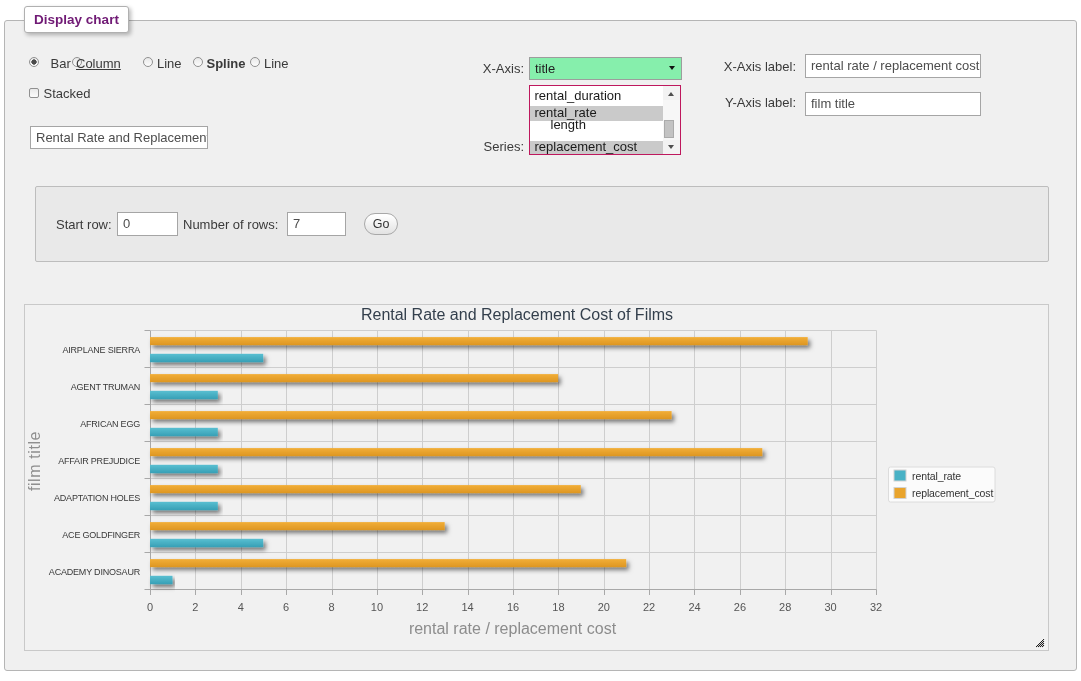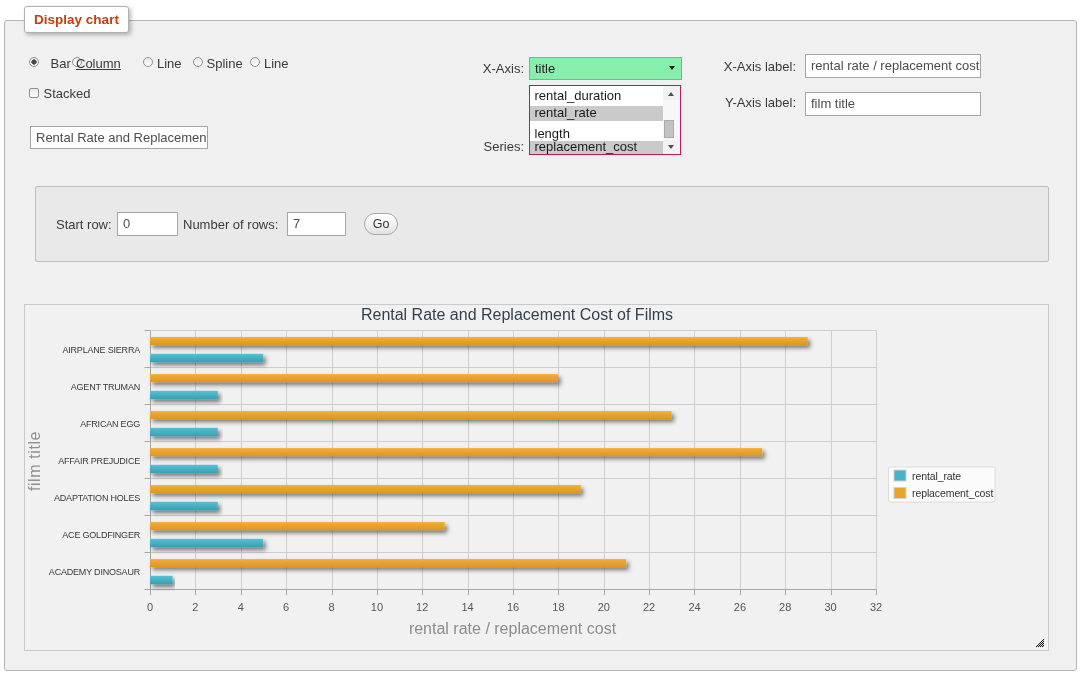--- a/index.html
+++ b/index.html
@@ -1,21 +1,21 @@
 <!DOCTYPE html>
 <html><head>
 <meta charset="utf-8">
 <style>
 * { margin:0; padding:0; box-sizing:border-box; }
 html,body { background:#fff; }
 body { font-family:"Liberation Sans", sans-serif; }
 #page { position:relative; width:1081px; height:681px; overflow:hidden; background:#fff; }
 .abs { position:absolute; }
 #fieldset { left:4px; top:20px; width:1073px; height:651px; background:#f0f0f0; border:1px solid #b5b5b5; border-radius:3px; }
-#legendbox { left:24px; top:6px; width:105px; height:27px; background:#fff; border:1px solid #b0b0b0; border-radius:3px; box-shadow:2px 2px 4px rgba(0,0,0,0.28); font-weight:bold; font-size:13.5px; color:#c2410c; text-align:center; line-height:25px; }
+#legendbox { left:24px; top:6px; width:105px; height:27px; background:#fff; border:1px solid #b0b0b0; border-radius:3px; box-shadow:2px 2px 4px rgba(0,0,0,0.28); font-weight:bold; font-size:13.5px; color:#701a75; text-align:center; line-height:25px; }
 .lbl { font-size:13px; color:#3a3a3a; line-height:13px; }
 .radio { width:10px; height:10px; border:1px solid #919191; border-radius:50%; background:linear-gradient(#e9e9e9,#fcfcfc); }
 .radio.checked { background:radial-gradient(circle at 50% 50%, #4a4a4a 0 2.4px, rgba(0,0,0,0) 2.9px), linear-gradient(#e9e9e9,#fcfcfc); }
 .checkbox { width:10px; height:10px; border:1px solid #909090; border-radius:2px; background:linear-gradient(#e9e9e9,#fcfcfc); }
 .tinput { background:#fff; border:1px solid #a5a5a5; font-size:13px; color:#4d4d4d; line-height:21px; padding-left:5px; white-space:nowrap; overflow:hidden; }
 #xsel { left:529px; top:56.5px; width:153px; height:23px; background:#86efac; border:1px solid #9d9d9d; font-size:13px; color:#222; line-height:21px; padding-left:5px; }
 #xsel .arr { position:absolute; right:6px; top:8px; width:0; height:0; border-left:3.5px solid transparent; border-right:3.5px solid transparent; border-top:4.5px solid #111; }
 #serlist { left:528.5px; top:85px; width:152px; height:70px; background:#fff; border:1px solid #be185d; overflow:hidden; }
 #serlist .item { position:absolute; left:0; width:133px; height:17px; font-size:13px; color:#1a1a1a; line-height:17px; padding-left:5px; white-space:nowrap; }
 #serlist .sel { background:#cacaca; }
@@ -37,37 +37,37 @@
   <div id="chartbox" class="abs"></div>
   <div id="legendbox" class="abs">Display chart</div>
 
   <div class="abs radio checked" style="left:29px;top:57px;"></div>
   <div class="abs lbl" style="left:44.5px;top:56.5px;margin-left:6px;">Bar</div>
   <div class="abs radio" style="left:71.5px;top:57px;"></div>
   <div class="abs lbl" style="left:76px;top:56.5px;text-decoration:underline;">Column</div>
   <div class="abs radio" style="left:142.5px;top:57px;"></div>
   <div class="abs lbl" style="left:157px;top:56.5px;">Line</div>
   <div class="abs radio" style="left:193px;top:57px;"></div>
-  <div class="abs lbl" style="left:206.5px;top:56.5px;">Spline</div>
+  <div class="abs lbl" style="left:206.5px;top:56.5px;font-weight:bold;">Spline</div>
   <div class="abs radio" style="left:250px;top:57px;"></div>
   <div class="abs lbl" style="left:264px;top:56.5px;">Line</div>
 
   <div class="abs checkbox" style="left:29px;top:88px;"></div>
   <div class="abs lbl" style="left:43.5px;top:87px;">Stacked</div>
 
   <div class="abs tinput" style="left:30px;top:126px;width:178px;height:23px;">Rental Rate and Replacement Cost of Films</div>
 
   <div class="abs lbl" style="left:400px;top:62px;width:124px;text-align:right;">X-Axis:</div>
   <div id="xsel" class="abs">title<span class="arr"></span></div>
 
   <div class="abs lbl" style="left:400px;top:139.5px;width:124px;text-align:right;">Series:</div>
   <div id="serlist" class="abs">
     <div class="item" style="top:1px;">rental_duration</div>
     <div class="item sel" style="top:19.5px;height:15px;line-height:13px;">rental_rate</div>
-    <div class="item" style="top:39px;">length</div>
+    <div class="item" style="top:30px;margin-left:16px;">length</div>
     <div class="item sel" style="top:54.5px;height:15px;line-height:12px;">replacement_cost</div>
     <div id="scrollbar">
       <div class="btn" style="top:0;">
           <span class="sbarrow-up"></span>
         </div>
       <div class="thumb"></div>
       <div class="btn" style="bottom:0;">
           <span class="sbarrow-dn"></span>
         </div>
     </div>

